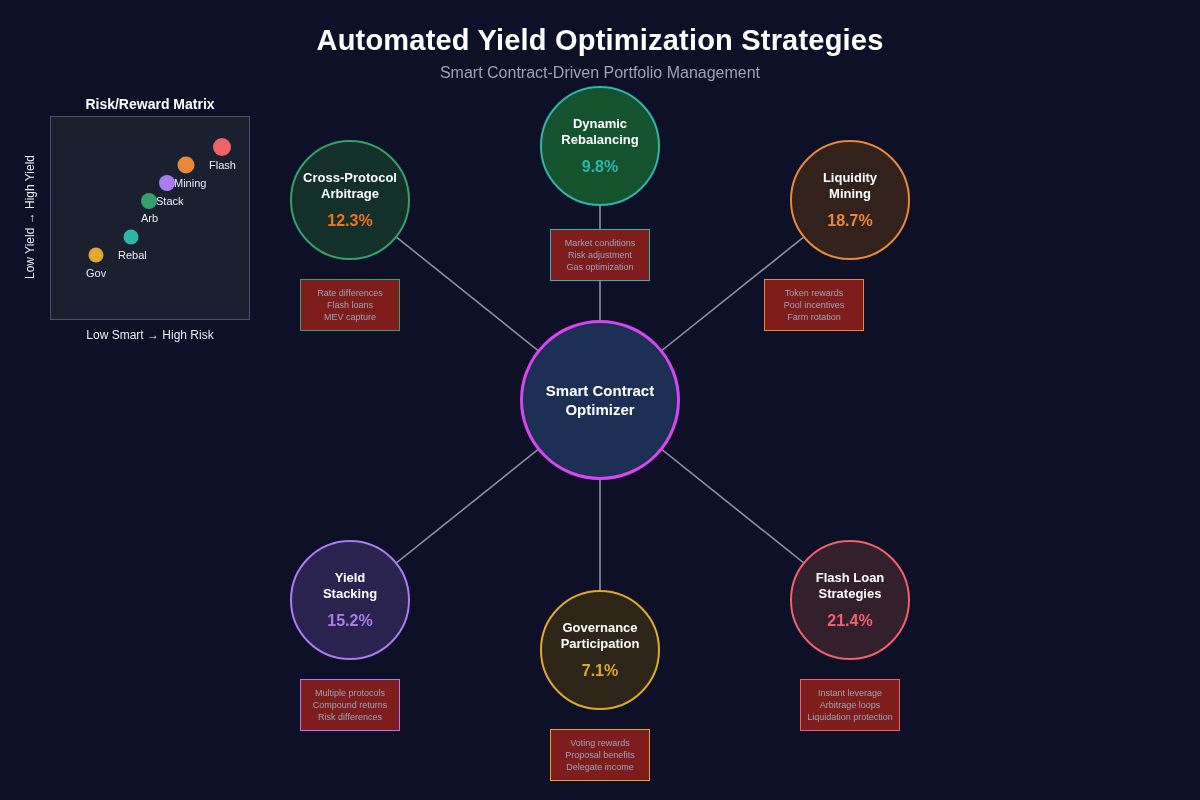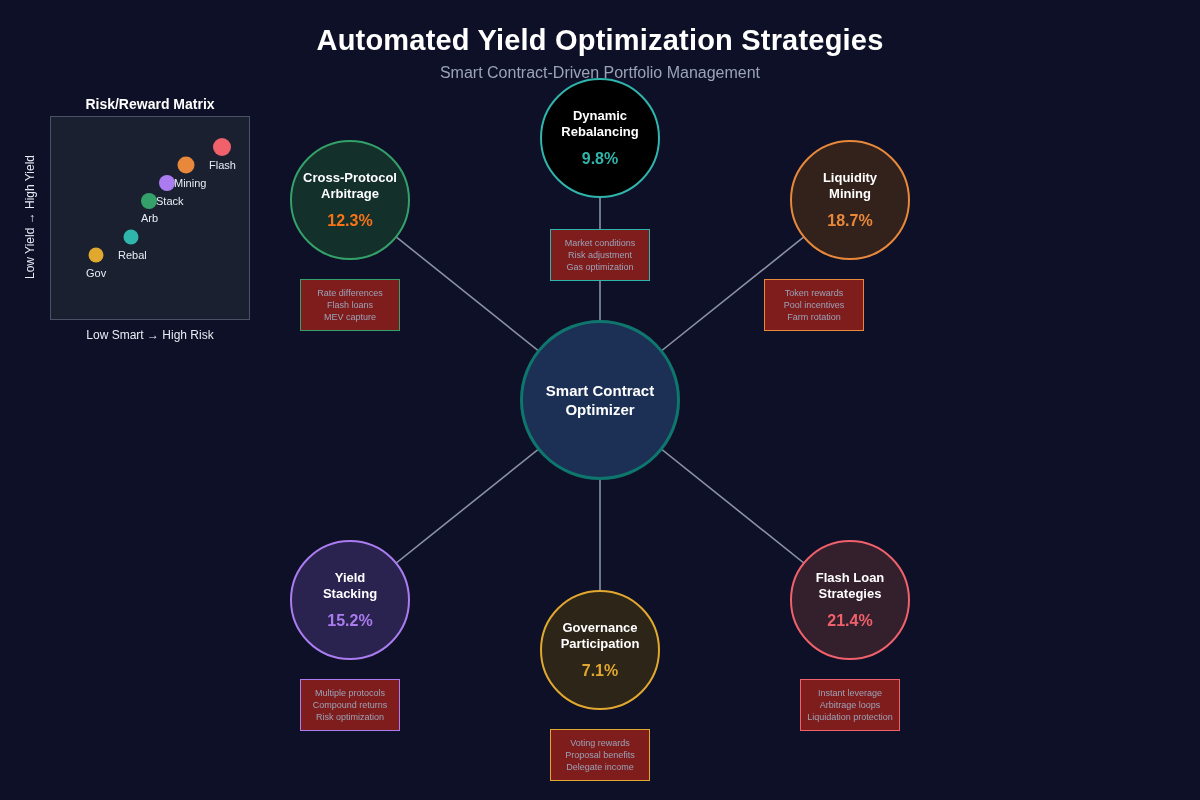--- a/index.html
+++ b/index.html
@@ -60,21 +60,21 @@
     text-align: center;
   }
   .node-name {
     color: #ffffff; font-size: 13px; font-weight: bold; line-height: 16px;
     white-space: pre-line;
   }
   .node-value { font-size: 16px; font-weight: bold; margin-top: 10px; }
 
   #hub {
     width: 160px; height: 160px;
-    background: #1b3054; border: 3px solid #0f766e;
+    background: #1b3054; border: 3px solid #d946ef;
   }
   #hub .node-name { font-size: 15px; line-height: 19px; }
 
   .leaf { width: 120px; height: 120px; border-width: 2px; border-style: solid; }
 
   .detail-box {
     position: absolute; transform: translateX(-50%);
     width: 100px; padding: 7px 4px;
     border-width: 1px; border-style: solid;
     background: #7f1d1d;
@@ -117,21 +117,21 @@
       <line x1="600" y1="400" x2="350" y2="600" stroke="#8b93a6" stroke-width="1.6"></line>
       <line x1="600" y1="400" x2="850" y2="600" stroke="#8b93a6" stroke-width="1.6"></line>
       <line x1="600" y1="400" x2="600" y2="650" stroke="#8b93a6" stroke-width="1.6"></line>
     </svg>
 
   <div id="nodes">
       <div class="node" id="hub" style="left: 600px; top: 400px;">
         <div class="node-name">Smart Contract
 Optimizer</div>
       </div>
-      <div class="node leaf" style="left: 600px; top: 138px; width: 120px; height: 120px; background: #000000; border-color: rgb(47, 181, 172);">
+      <div class="node leaf" style="left: 600px; top: 146px; width: 120px; height: 120px; background: #14532d; border-color: rgb(47, 181, 172);">
         <div class="node-name">Dynamic
 Rebalancing</div>
         <div class="node-value" style="color: rgb(47, 181, 172);">9.8%</div>
       </div>
       <div class="detail-box" style="left: 600px; top: 229px; border-color: rgb(47, 181, 172);">
         <div>Market conditions</div>
         <div>Risk adjustment</div>
         <div>Gas optimization</div>
       </div>
       <div class="node leaf" style="left: 350px; top: 200px; width: 120px; height: 120px; background: rgb(19, 48, 42); border-color: rgb(52, 160, 106);">
@@ -155,21 +155,21 @@
         <div>Farm rotation</div>
       </div>
       <div class="node leaf" style="left: 350px; top: 600px; width: 120px; height: 120px; background: rgb(42, 35, 80); border-color: rgb(171, 124, 240);">
         <div class="node-name">Yield
 Stacking</div>
         <div class="node-value" style="color: rgb(171, 124, 240);">15.2%</div>
       </div>
       <div class="detail-box" style="left: 350px; top: 679px; border-color: rgb(171, 124, 240);">
         <div>Multiple protocols</div>
         <div>Compound returns</div>
-        <div>Risk optimization</div>
+        <div>Risk differences</div>
       </div>
       <div class="node leaf" style="left: 850px; top: 600px; width: 120px; height: 120px; background: rgb(52, 31, 44); border-color: rgb(240, 97, 107);">
         <div class="node-name">Flash Loan
 Strategies</div>
         <div class="node-value" style="color: rgb(240, 97, 107);">21.4%</div>
       </div>
       <div class="detail-box" style="left: 850px; top: 679px; border-color: rgb(240, 97, 107);">
         <div>Instant leverage</div>
         <div>Arbitrage loops</div>
         <div>Liquidation protection</div>

